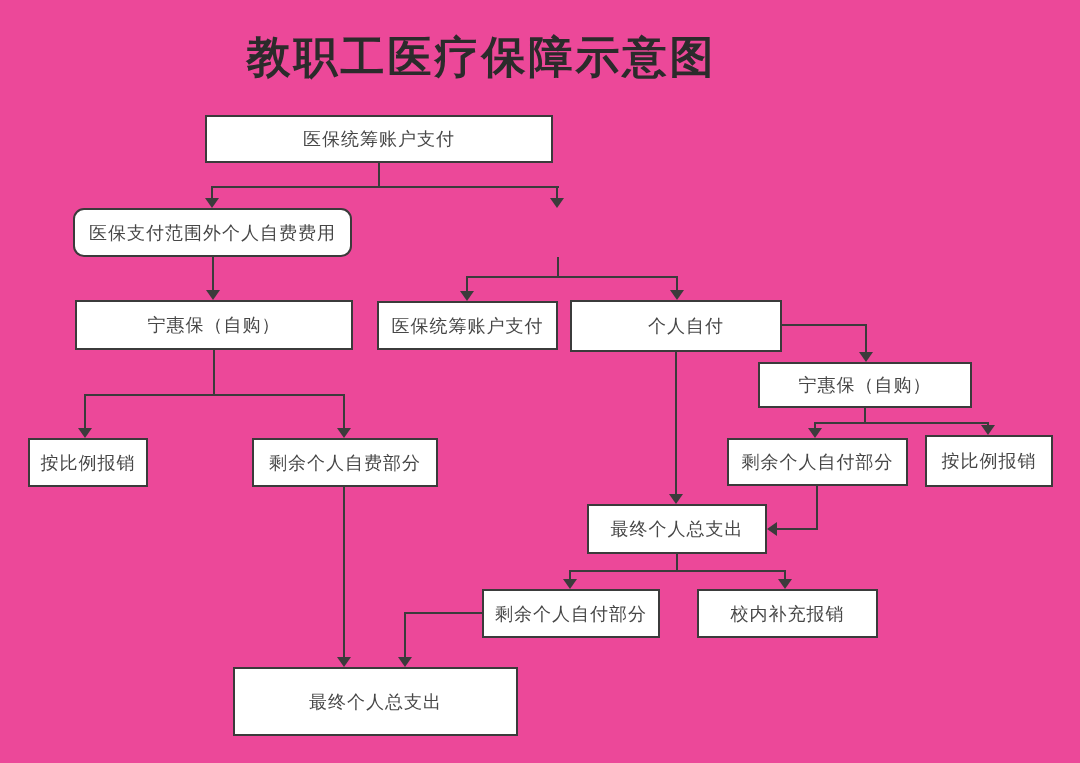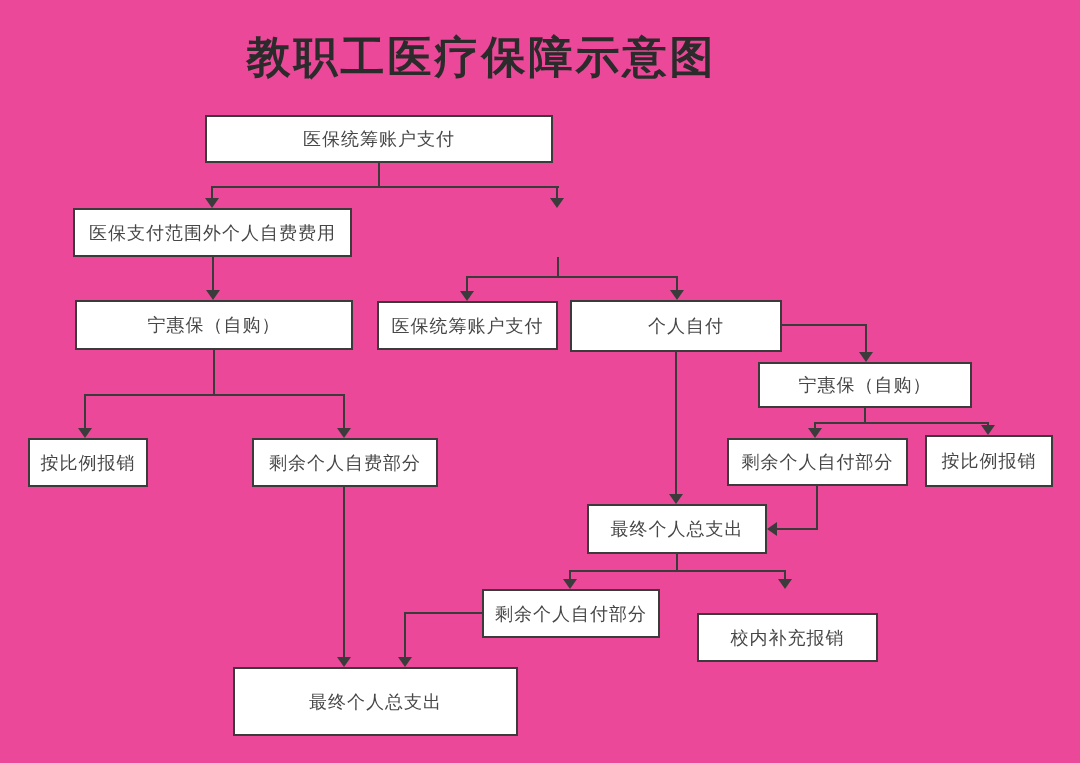--- a/index.html
+++ b/index.html
@@ -62,21 +62,21 @@
 </style>
 </head>
 <body>
 
 <div id="canvas">
 
   <div class="title">教职工医疗保障示意图</div>
 
   <div class="node" style="left:205px; top:115px; width:348px; height:48px;">医保统筹账户支付</div>
 
-  <div class="node" style="left:73px; top:208px; width:279px; height:49px;">医保支付范围外个人自费费用</div>
+  <div class="node" style="left:73px; top:208px; width:279px; height:49px;border-radius:11px;">医保支付范围外个人自费费用</div>
 
 
   <div class="node" style="left:75px; top:300px; width:278px; height:50px;">宁惠保（自购）</div>
 
   <div class="node" style="left:377px; top:301px; width:181px; height:49px;">医保统筹账户支付</div>
 
   <div class="node" style="left:570px; top:300px; width:212px; height:52px;padding-left:20px;">个人自付</div>
 
   <div class="node" style="left:758px; top:362px; width:214px; height:46px;">宁惠保（自购）</div>
 
@@ -85,21 +85,21 @@
   <div class="node" style="left:252px; top:438px; width:186px; height:49px;">剩余个人自费部分</div>
 
   <div class="node" style="left:727px; top:438px; width:181px; height:48px;">剩余个人自付部分</div>
 
   <div class="node" style="left:925px; top:435px; width:128px; height:52px;">按比例报销</div>
 
   <div class="node" style="left:587px; top:504px; width:180px; height:50px;">最终个人总支出</div>
 
   <div class="node" style="left:482px; top:589px; width:178px; height:49px;">剩余个人自付部分</div>
 
-  <div class="node" style="left:697px; top:589px; width:181px; height:49px;margin-top:24px;">校内补充报销</div>
+  <div class="node" style="left:697px; top:589px; width:181px; height:49px;">校内补充报销</div>
 
   <div class="node" style="left:201px; top:667px; width:285px; height:69px;margin-left:32px;">最终个人总支出</div>
 
   <div class="line" style="left:378px; top:162px; width:2px; height:25px;"></div>
   <div class="line" style="left:211px; top:186px; width:348px; height:2px;"></div>
   <div class="line" style="left:211px; top:186px; width:2px; height:14px;"></div>
   <div class="arrow-down" style="left:205px; top:198px;"></div>
   <div class="line" style="left:556px; top:186px; width:2px; height:14px;"></div>
   <div class="arrow-down" style="left:550px; top:198px;"></div>
 

